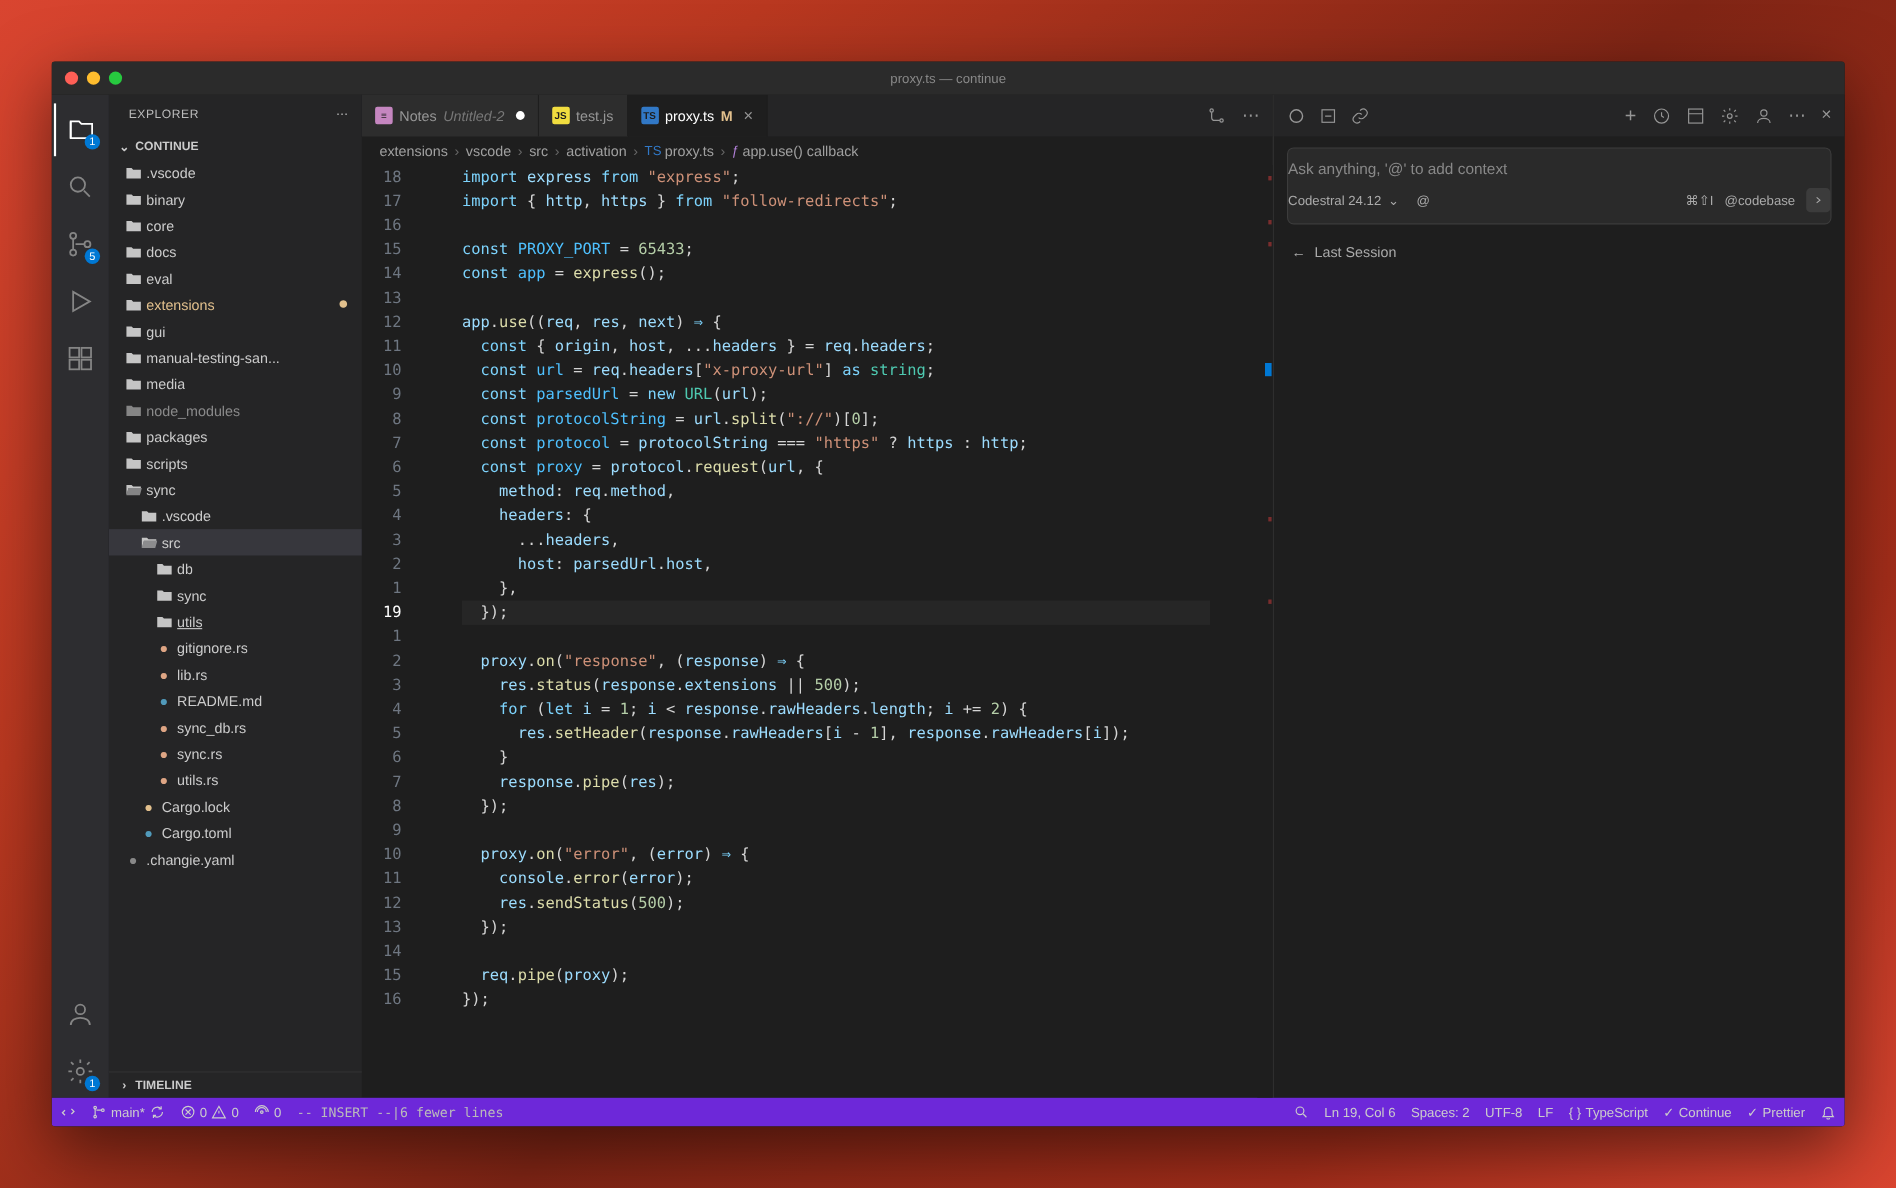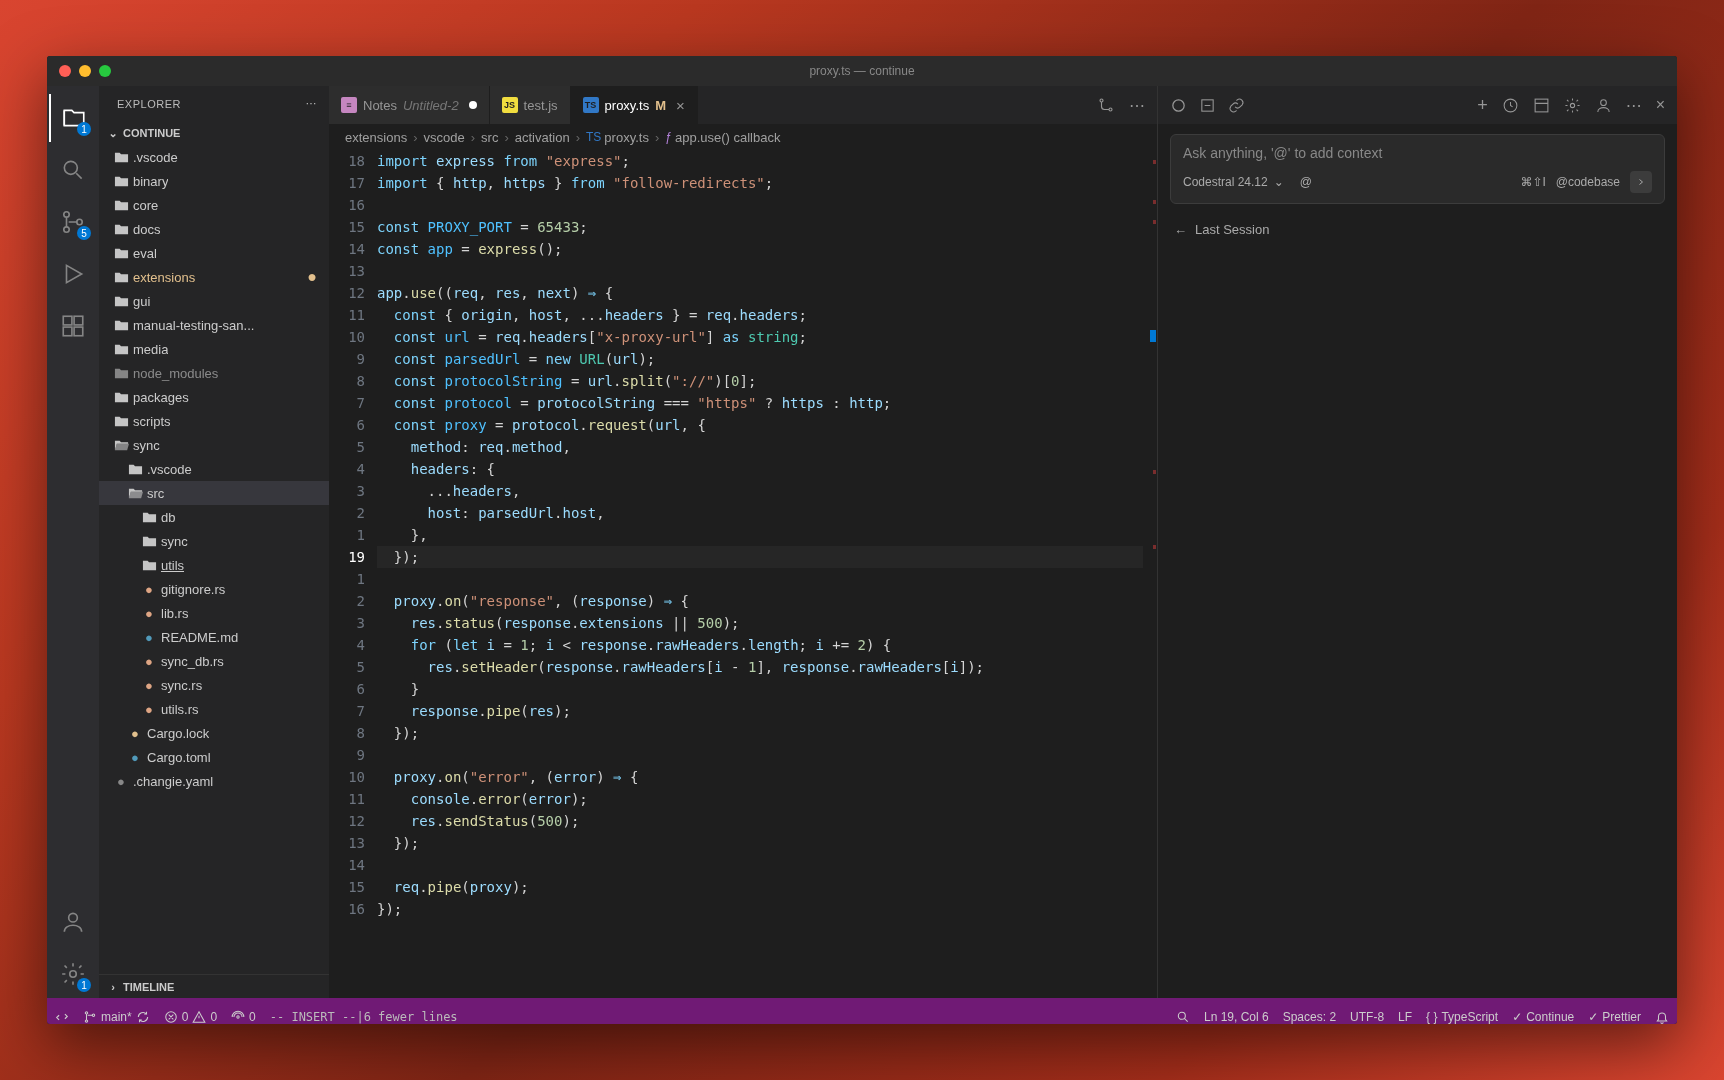--- a/index.html
+++ b/index.html
@@ -202,20 +202,21 @@
 .bc-sep { color: #666; margin: 0 2px; }
 .bc-icon { font-size: 12px; margin-right: 3px; }
 .editor {
   flex: 1;
   display: flex;
   font-family: "SF Mono", Menlo, Consolas, monospace;
   font-size: 14px;
   line-height: 22px;
   overflow: hidden;
   position: relative;
+  gap: 43px;
 }
 .gutter {
   width: 48px;
   text-align: right;
   color: #6e7681;
   padding-right: 12px;
   user-select: none;
 }
 .gutter-line { height: 22px; }
 .code-content { flex: 1; color: #d4d4d4; }
@@ -252,21 +253,21 @@
   color: #969696;
 }
 .rp-header-left { display: flex; gap: 12px; }
 .rp-header-right { margin-left: auto; display: flex; gap: 14px; align-items: center; }
 .rp-header svg, .rp-icon { width: 17px; height: 17px; cursor: pointer; }
 .chat-input-box {
   margin: 10px 12px;
   background: #2a2a2a;
   border: 1px solid #3c3c3c;
   border-radius: 6px;
-  padding: 10px 12px;
+  padding: 10px 0;
 }
 .chat-placeholder { color: #888; font-size: 14px; margin-bottom: 10px; }
 .chat-controls {
   display: flex;
   align-items: center;
   justify-content: space-between;
   font-size: 12px;
   color: #aaa;
 }
 .chat-model { display: flex; align-items: center; gap: 6px; }
@@ -281,23 +282,23 @@
   display: flex;
   align-items: center;
   gap: 8px;
   padding: 8px 16px;
   color: #aaa;
   font-size: 13px;
   cursor: pointer;
 }
 .status-bar {
   height: 26px;
-  background: #701a75;
-  display: flex;
-  align-items: flex-end;
+  background: #6d28d9;
+  display: flex;
+  align-items: center;
   color: #ccc;
   font-size: 12px;
   padding: 0 8px;
 }
 .status-left, .status-right { display: flex; align-items: center; gap: 14px; }
 .status-right { margin-left: auto; }
 .status-item { display: flex; align-items: center; gap: 4px; cursor: pointer; }
 .status-item svg { width: 14px; height: 14px; }
 .insert-mode { color: #bbb; font-family: monospace; }
 </style>

